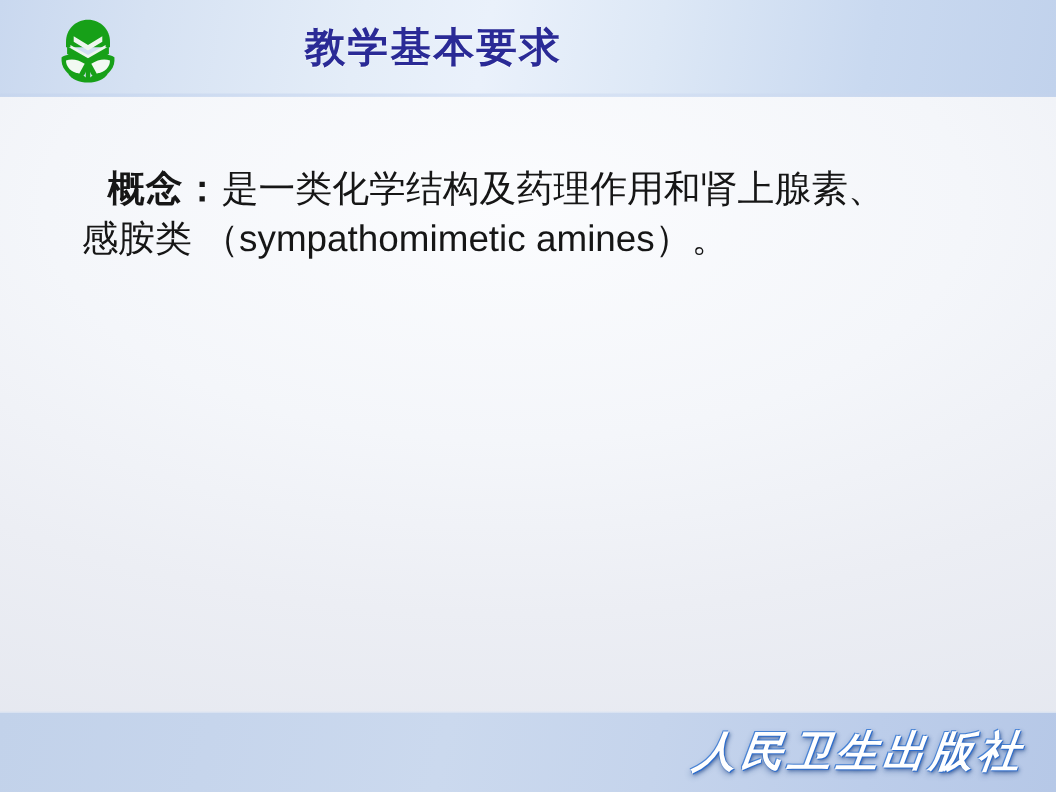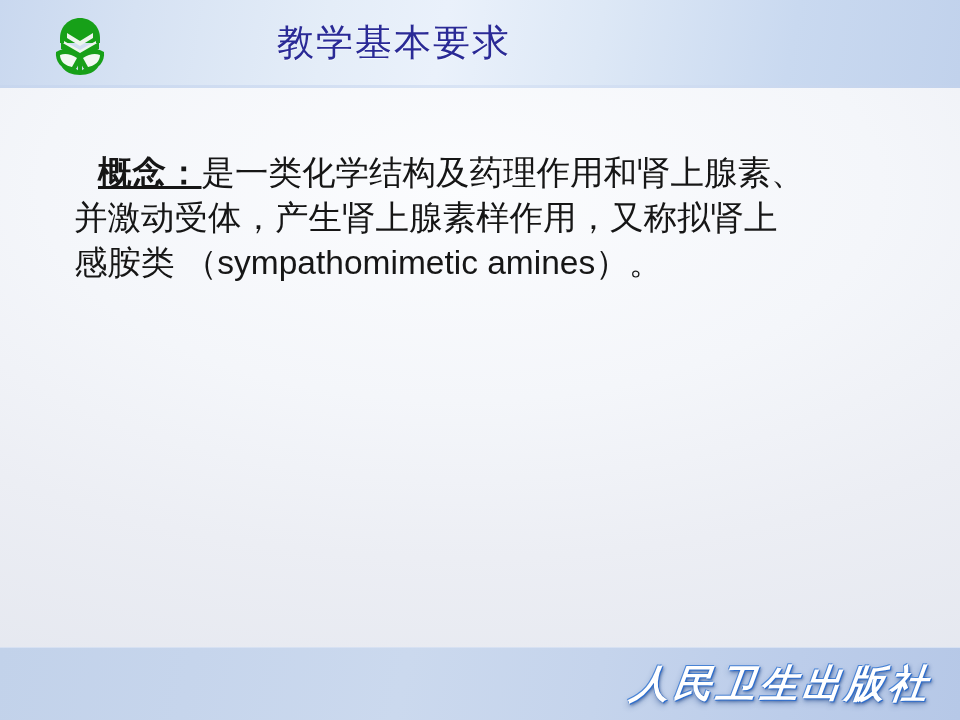--- a/index.html
+++ b/index.html
@@ -60,21 +60,21 @@
   }
   .logo svg { display: block; }
 
   .header-title {
     position: absolute;
     left: 0;
     top: 17px;
     width: 788px;
     text-align: center;
     font-size: 37px;
-    font-weight: 400;
+    font-weight: 700;
     letter-spacing: 2px;
     color: #2a2a96;
     line-height: 52px;
     text-shadow: 0 1px 0 rgba(255,255,255,0.55);
   }
 
   
   .content {
     position: absolute;
     left: 74px;
@@ -85,21 +85,20 @@
     margin: 0;
     color: #161616;
     font-size: 33.5px;
     line-height: 45px;
     letter-spacing: 0px;
     white-space: nowrap;
   }
   .para .lead {
     font-weight: 700;
     letter-spacing: 1px;
-    text-decoration: underline;
   }
   .para .indent {
     display: inline-block;
     width: 24px;
   }
   .line { display: block; }
 
   
   .footer {
     position: absolute;
@@ -166,21 +165,20 @@
         <path d="M29 56 C34 51 41 49 47 51 C44 56 37 59 29 59 Z" fill="#17a018"></path>
       </svg>
     </div>
 
     <div class="header-title">教学基本要求</div>
   </div>
 
   <div class="content">
     <p class="para">
       <span class="line"><span class="indent"></span><span class="lead">概念：</span><span>是一类化学结构及药理作用和肾上腺素、</span></span>
-      <span class="line">并激动受体，产生肾上腺素样作用，又称拟肾上</span>
       <span class="line">感胺类 （sympathomimetic amines）。</span>
     </p>
   </div>
 
   <div class="footer">
     <div class="footer-brand">人民卫生出版社</div>
   </div>
 
 </div>
 

